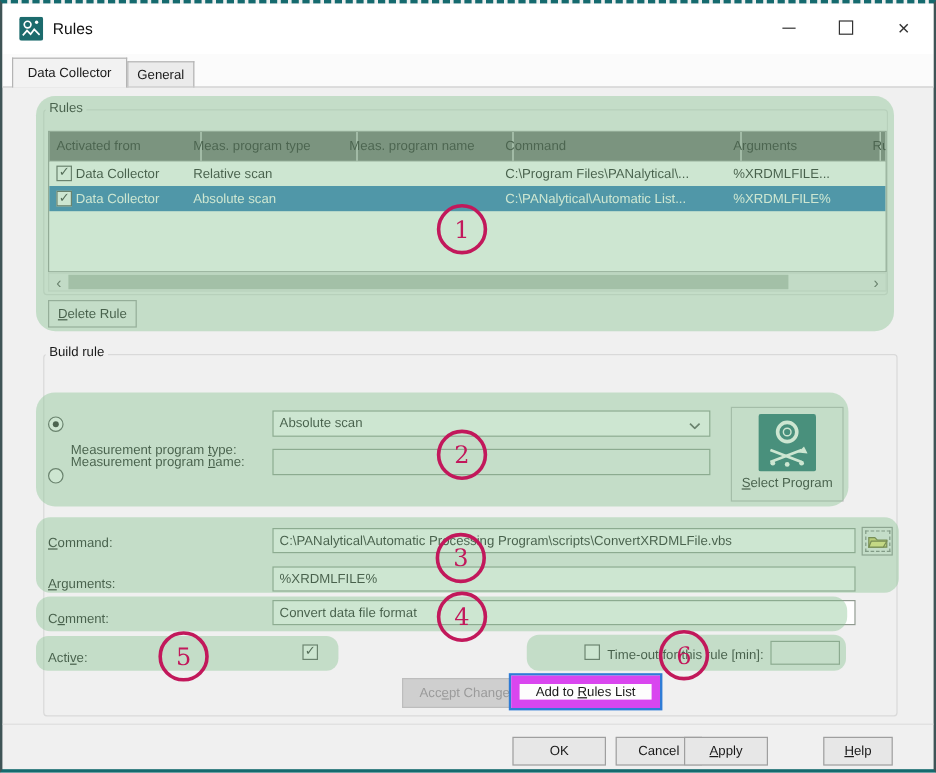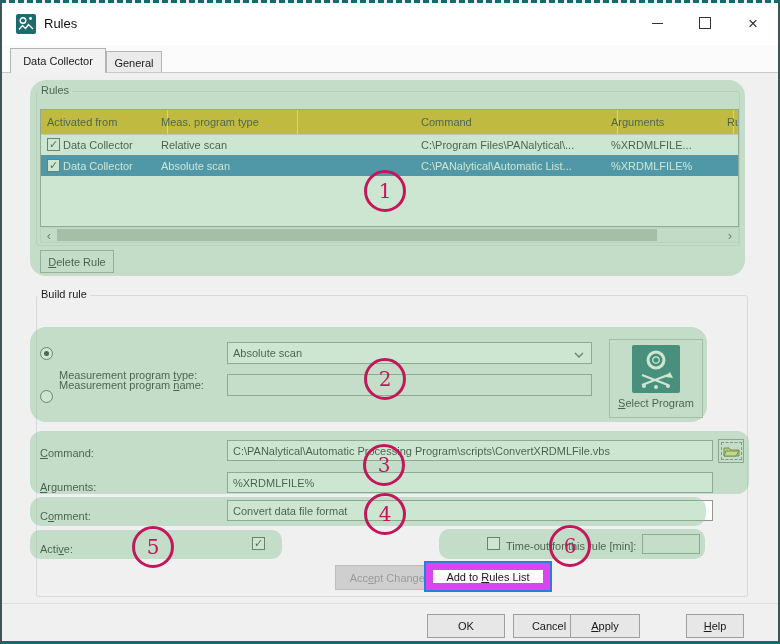--- a/index.html
+++ b/index.html
@@ -24,21 +24,21 @@
   .tab.active{left:8px;top:3px;width:96px;height:25px;background:#f2f2f2;z-index:3;}
   .tab.inactive{left:104px;top:6px;width:56px;height:22px;background:#ebebeb;}
   .tabpage-line{left:0;top:69px;width:776px;height:1px;background:#c8c8c8;}
 
   
   .groupbox{border:1px solid #d9d9d9;border-radius:3px;background:transparent;}
   .group-label{background:#f0f0f0;padding:0 3px;}
 
   
   .rules-table{left:38px;top:106px;width:699px;height:118px;background:#ffffff;border:1px solid #9a9a9a;overflow:hidden;}
-  .t-header{position:absolute;left:0;top:0;width:100%;height:24px;background:#eab308;border-bottom:1px solid #d0d0d0;}
+  .t-header{position:absolute;left:0;top:0;width:100%;height:24px;background:#737373;border-bottom:1px solid #d0d0d0;}
   .t-hcell{position:absolute;top:0;height:24px;display:flex;align-items:center;padding:0 6px;
            border-right:1px solid #e2e2e2;overflow:hidden;white-space:nowrap;color:#222;}
   .t-row{position:absolute;left:0;width:100%;height:21px;}
   .t-row .t-cell{position:absolute;top:0;height:21px;display:flex;align-items:center;padding:0 6px;
                  overflow:hidden;white-space:nowrap;}
   .t-row.selected{background:#2878b8;color:#ffffff;}
   .checkbox{display:inline-block;width:13px;height:13px;background:#fff;border:1px solid #555;
             box-sizing:border-box;text-align:center;line-height:11px;font-size:11px;color:#333;}
   .hscroll{left:38px;top:224px;width:699px;height:16px;background:#ececec;border:1px solid #dcdcdc;}
   .scroll-arrow{position:absolute;top:0;width:16px;height:14px;display:flex;align-items:center;justify-content:center;
@@ -107,20 +107,21 @@
   </div>
   <div class="abs tabpage-line"></div>
 
   <div class="abs groupbox" style="left:34px;top:88px;width:704px;height:155px;"></div>
   <span class="abs group-label" style="left:36px;top:81px;">Rules</span>
 
   <div class="abs rules-table">
     <div class="t-header">
       <div class="t-hcell" style="left:0;width:114px;">Activated from</div>
       <div class="t-hcell" style="left:114px;width:130px;">Meas. program type</div>
+      <div class="t-hcell" style="left:244px;width:130px;">Meas. program name</div>
       <div class="t-hcell" style="left:374px;width:190px;">Command</div>
       <div class="t-hcell" style="left:564px;width:116px;">Arguments</div>
       <div class="t-hcell" style="left:680px;width:60px;border-right:none;">Rule Timec</div>
     </div>
     <div class="t-row" style="top:24px;">
       <div class="t-cell" style="left:0;width:114px;"><span class="checkbox">✓</span>&nbsp;<span>Data Collector</span></div>
       <div class="t-cell" style="left:114px;width:130px;">Relative scan</div>
       <div class="t-cell" style="left:244px;width:130px;"></div>
       <div class="t-cell" style="left:564px;width:116px;">%XRDMLFILE...</div>
       <div class="t-cell" style="left:374px;width:190px;">C:\Program Files\PANalytical\...</div>

